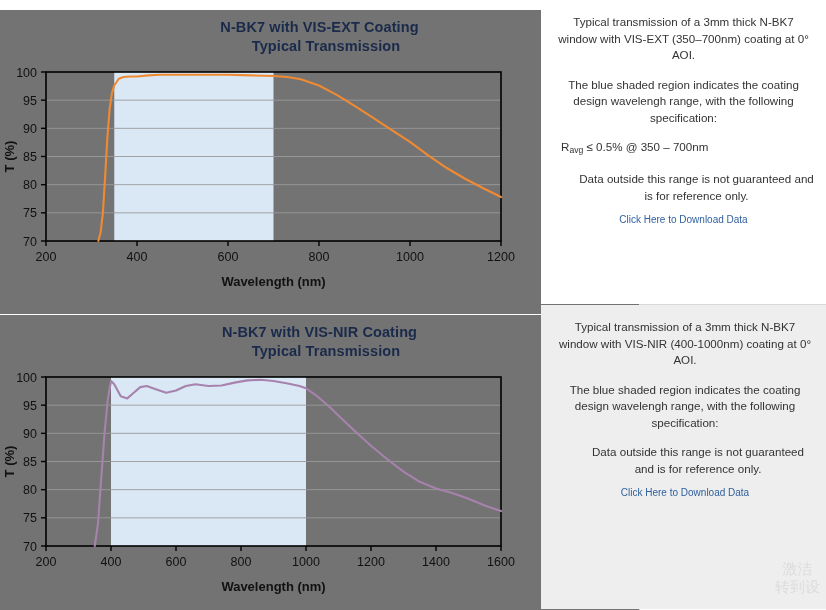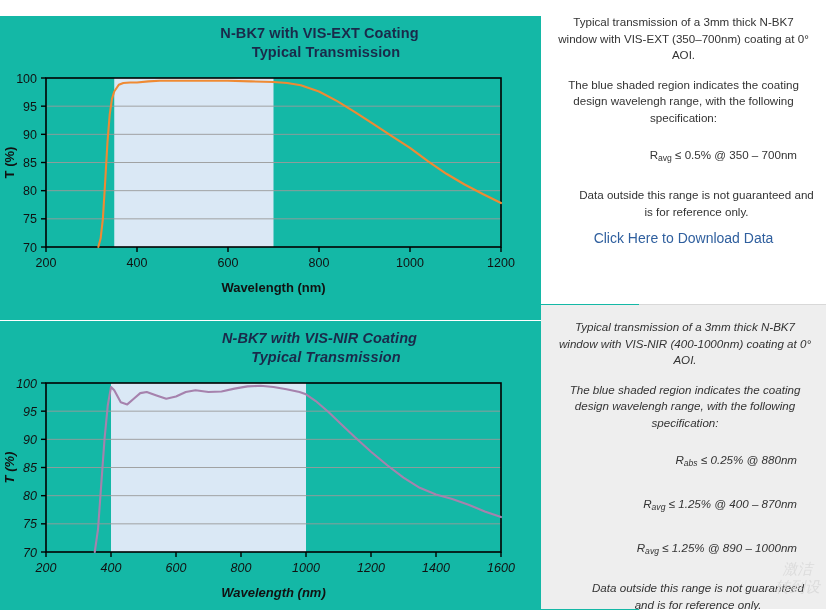--- a/index.html
+++ b/index.html
@@ -20,29 +20,29 @@
     height: 610px;
   }
   .row {
     position: absolute;
     left: 0;
     width: 826px;
     height: 305px;
     box-sizing: border-box;
   }
   .row-1 { top: 0; border-bottom: 1px solid #d8d8d8; }
-  .row-2 { top: 305px; font-style: italic; }
+  .row-2 { top: 305px; }
 
   .chart-pane {
     position: absolute;
     left: 0;
-    top: 16px;
+    top: 10px;
     width: 640px;
     height: 304px;
-    background: #14b8a6;
+    background: #737373;
     box-sizing: border-box;
     border-right: 1px solid #d8d8d8;
   }
   .info-pane {
     position: absolute;
     left: 541px;
     top: 0;
     width: 285px;
     height: 304px;
     box-sizing: border-box;
@@ -85,31 +85,31 @@
   .info-text {
     font-size: 11.6px;
     line-height: 16.5px;
     color: #333;
     text-align: center;
     margin: 0 0 13px 0;
   }
   .info-text.tight { margin-bottom: 10px; margin-left: 26px; }
   .spec-line {
     font-size: 11.6px;
-    line-height: 24px;
+    line-height: 16px;
     color: #333;
-    text-align: right;
-    margin: 17px;
+    text-align: left;
+    margin: 8px;
   }
   .spec-block { margin: 0 0 13px 0; }
   .sub { font-size: 8.6px; vertical-align: -2px; }
   .dl-link {
     display: block;
     text-align: center;
-    font-size: 14px;
+    font-size: 10px;
     color: #2f5f9e;
     text-decoration: none;
     margin-top: 2px;
   }
 
   .watermark {
     position: absolute;
     right: 6px;
     bottom: 14px;
     font-size: 15px;
@@ -231,25 +231,20 @@
             <line x1="41" y1="16" x2="46" y2="16" stroke="#000" stroke-width="1.4"></line>
             <text x="37" y="20.5" text-anchor="end" class="tick-text">100</text>
             <text x="273.5" y="230" text-anchor="middle" class="axis-label-x">Wavelength (nm)</text>
             <text x="14" y="100.5" text-anchor="middle" class="axis-label-x" transform="rotate(-90 14 100.5)">T (%)</text>
           </svg>
       </div>
     </div>
     <div class="info-pane grey">
       <p class="info-text">Typical transmission of a 3mm thick N-BK7 window with VIS-NIR (400-1000nm) coating at 0° AOI.</p>
       <p class="info-text">The blue shaded region indicates the coating design wavelengh range, with the following specification:</p>
-      <div class="spec-block" id="specs1">
-          <p class="spec-line"><span>R</span><span class="sub">abs</span><span> ≤ 0.25% @ 880nm</span></p>
-          <p class="spec-line"><span>R</span><span class="sub">avg</span><span> ≤ 1.25% @ 400 – 870nm</span></p>
-          <p class="spec-line"><span>R</span><span class="sub">avg</span><span> ≤ 1.25% @ 890 – 1000nm</span></p>
-        </div>
       <p class="info-text tight">Data outside this range is not guaranteed and is for reference only.</p>
       <a class="dl-link" href="#">Click Here to Download Data</a>
     </div>
     <div class="watermark">
       <div>激洁</div>
       <div>转到设</div>
     </div>
   </div>
 
 </div>

